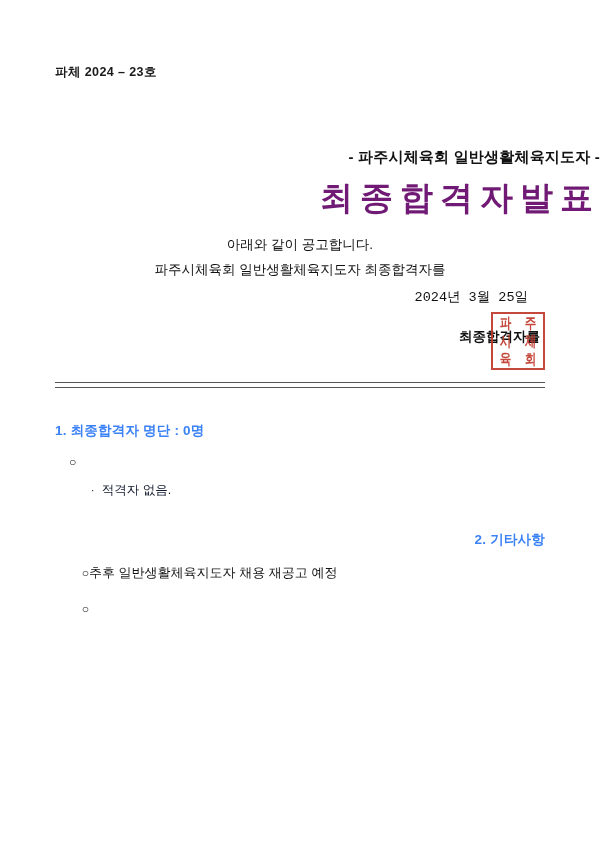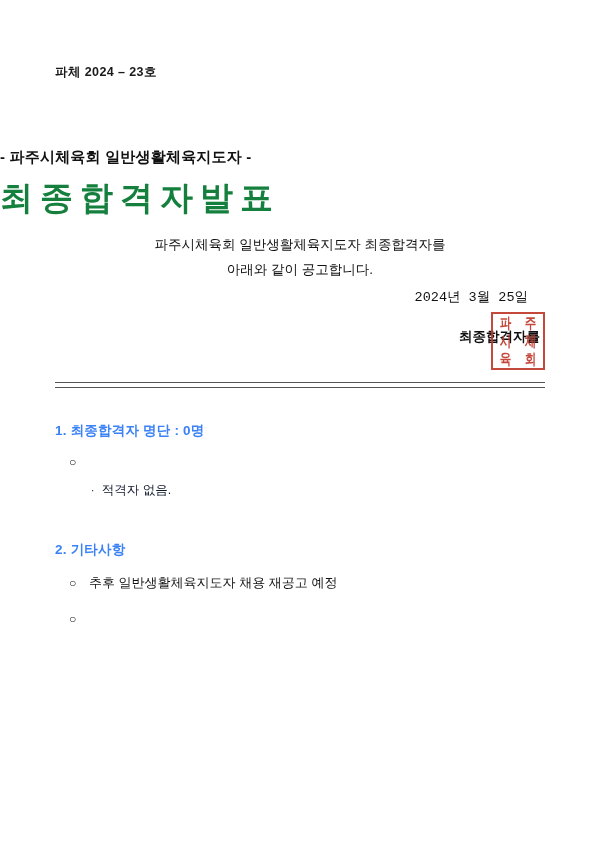--- a/index.html
+++ b/index.html
@@ -28,34 +28,34 @@
     top: 64px;
     font-size: 12.5px;
     font-weight: bold;
     letter-spacing: 0.4px;
   }
   .title-block {
     position: absolute;
     left: 0;
     right: 0;
     top: 148px;
-    text-align: left;
+    text-align: right;
   }
   .subtitle-line {
     font-size: 15px;
     font-weight: bold;
     letter-spacing: 0.2px;
     color: #111;
   }
   .main-title {
     margin-top: 9px;
     font-size: 33px;
     font-weight: bold;
     letter-spacing: 7px;
-    color: #15803d;
+    color: #701a75;
   }
   .announce {
     position: absolute;
     left: 0;
     right: 0;
     top: 232px;
     text-align: center;
     font-size: 13.5px;
     line-height: 25px;
     color: #111;
@@ -155,22 +155,22 @@
 <div class="page">
 
   <div class="doc-number">파체 2024 – 23호</div>
 
   <div class="title-block">
     <div class="subtitle-line">- 파주시체육회 일반생활체육지도자 -</div>
     <div class="main-title">최종합격자발표</div>
   </div>
 
   <div class="announce">
+    <div>아래와 같이 공고합니다.</div>
     <div>파주시체육회 일반생활체육지도자 최종합격자를</div>
-    <div>아래와 같이 공고합니다.</div>
   </div>
 
   <div class="date-line">2024년 3월 25일</div>
 
   <div class="issuer-line">최종합격자를</div>
 
   <div class="seal">
     <span>파</span>
     <span>주</span>
     <span>시</span>
@@ -190,21 +190,21 @@
       </div>
       <div class="bullet-row">
         <span class="bullet-mark">○</span>
       </div>
       <div class="sub-row">
         <span class="sub-mark">·</span>
         <span>적격자 없음.</span>
       </div>
     </div>
 
-    <div class="section" style="margin-top:42px;">
+    <div class="section" style="margin-top:32px;text-align:right;">
       <div class="section-head">
         <span>2.</span>
         <span>기타사항</span>
       </div>
       <div class="bullet-row">
         <span class="bullet-mark">○</span>
         <span>추후 일반생활체육지도자 채용 재공고 예정</span>
       </div>
       <div class="bullet-row" style="margin-top:20px;">
         <span class="bullet-mark">○</span>

